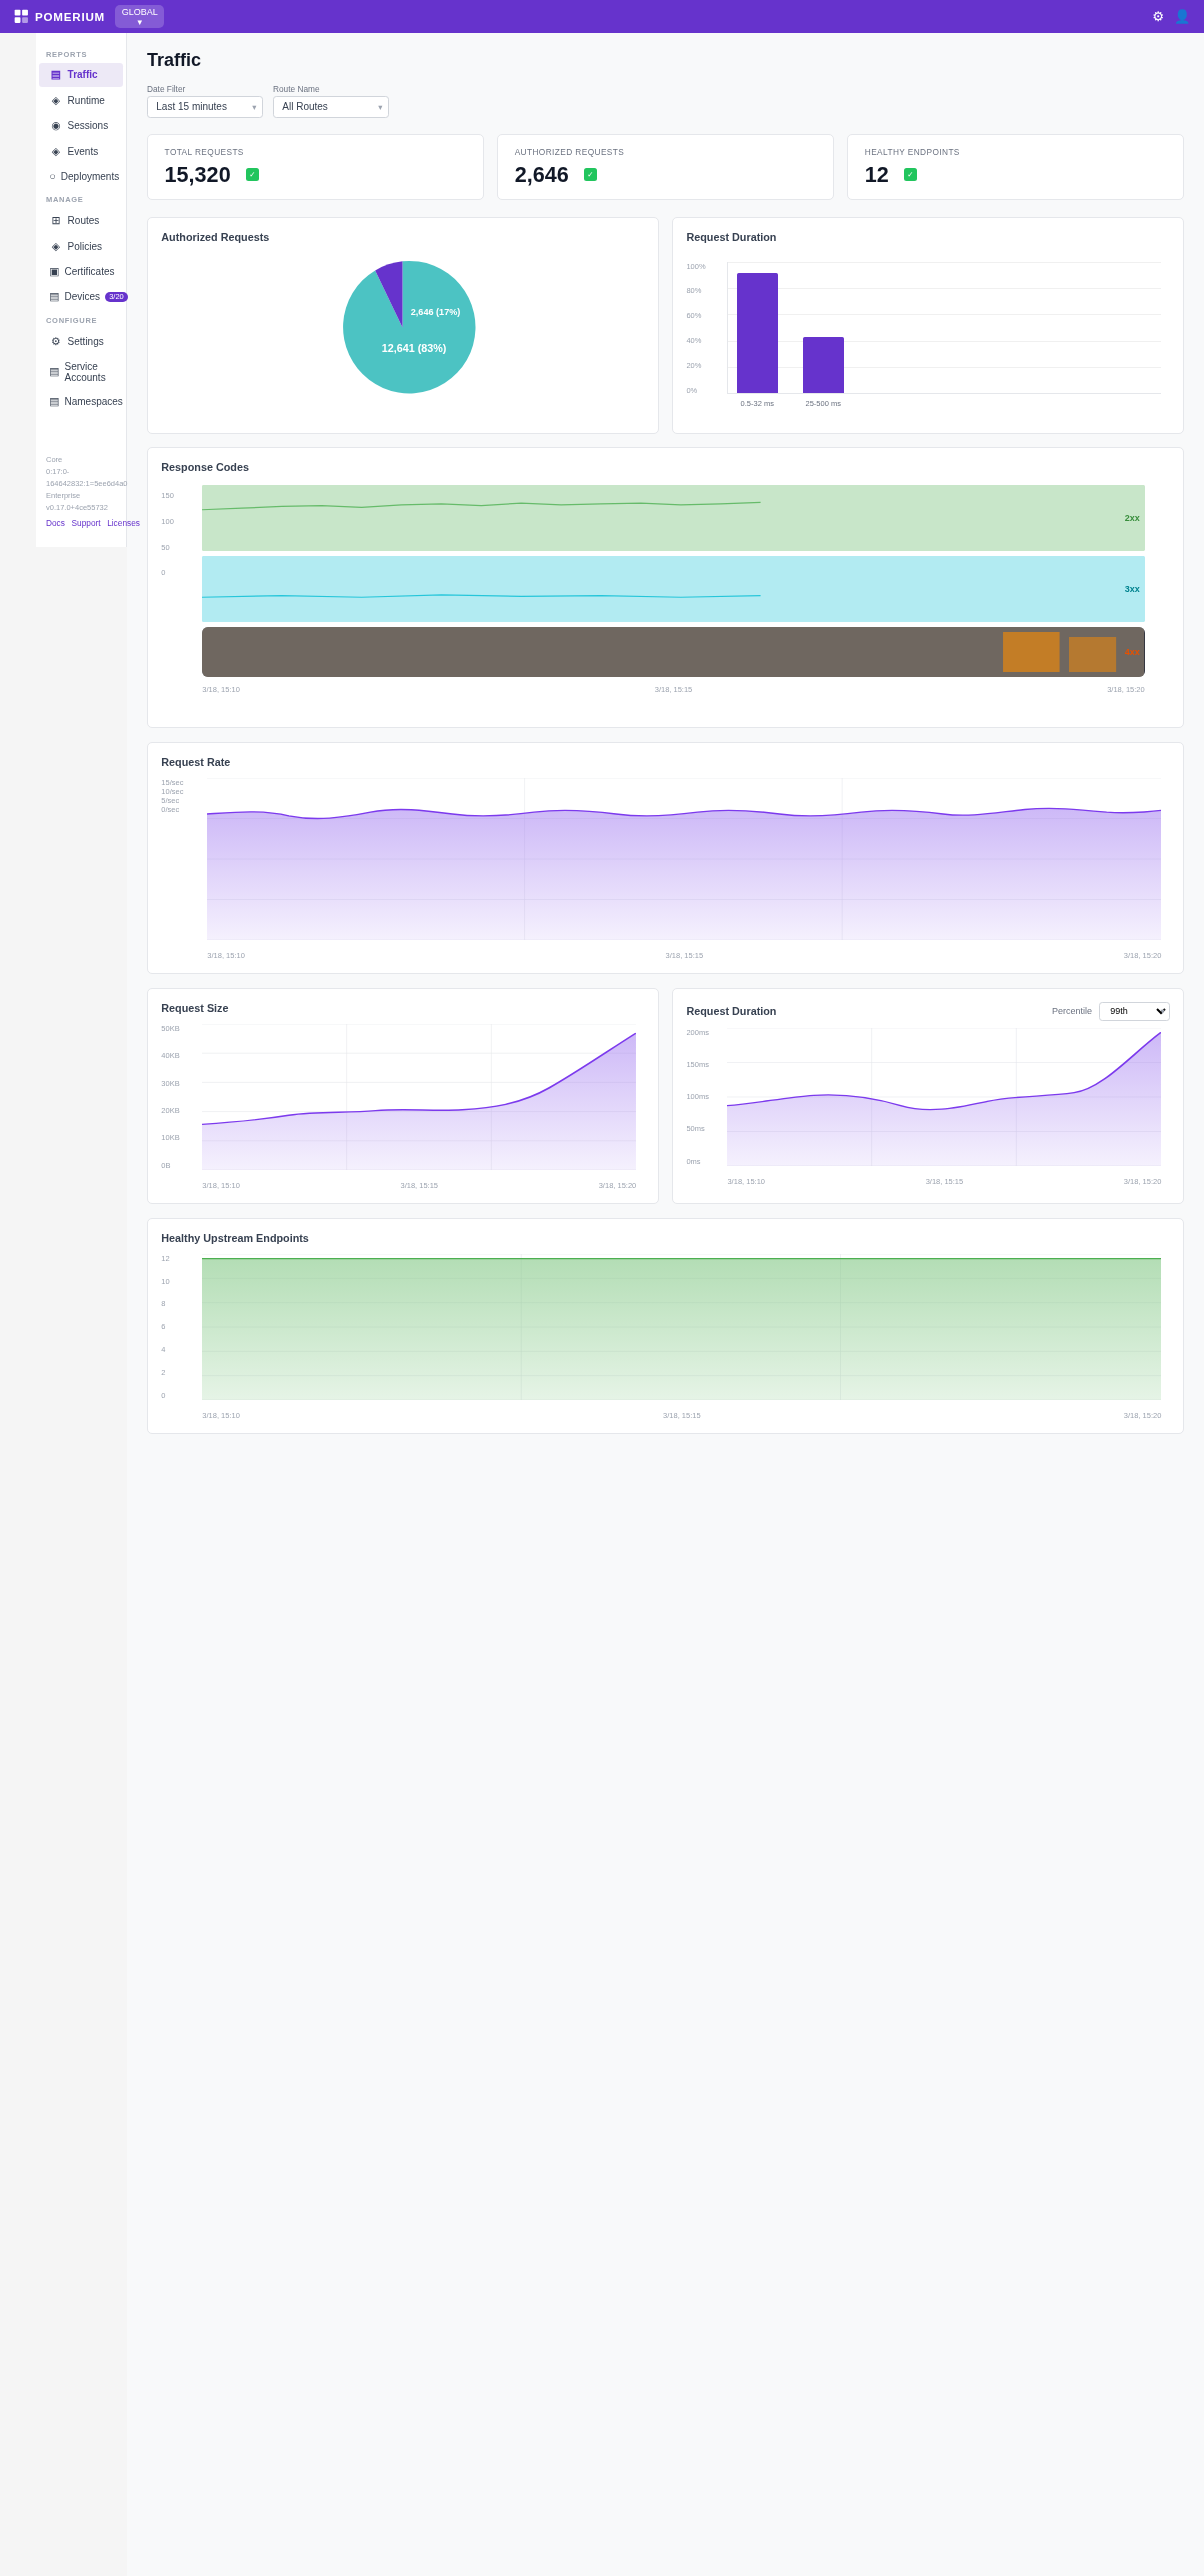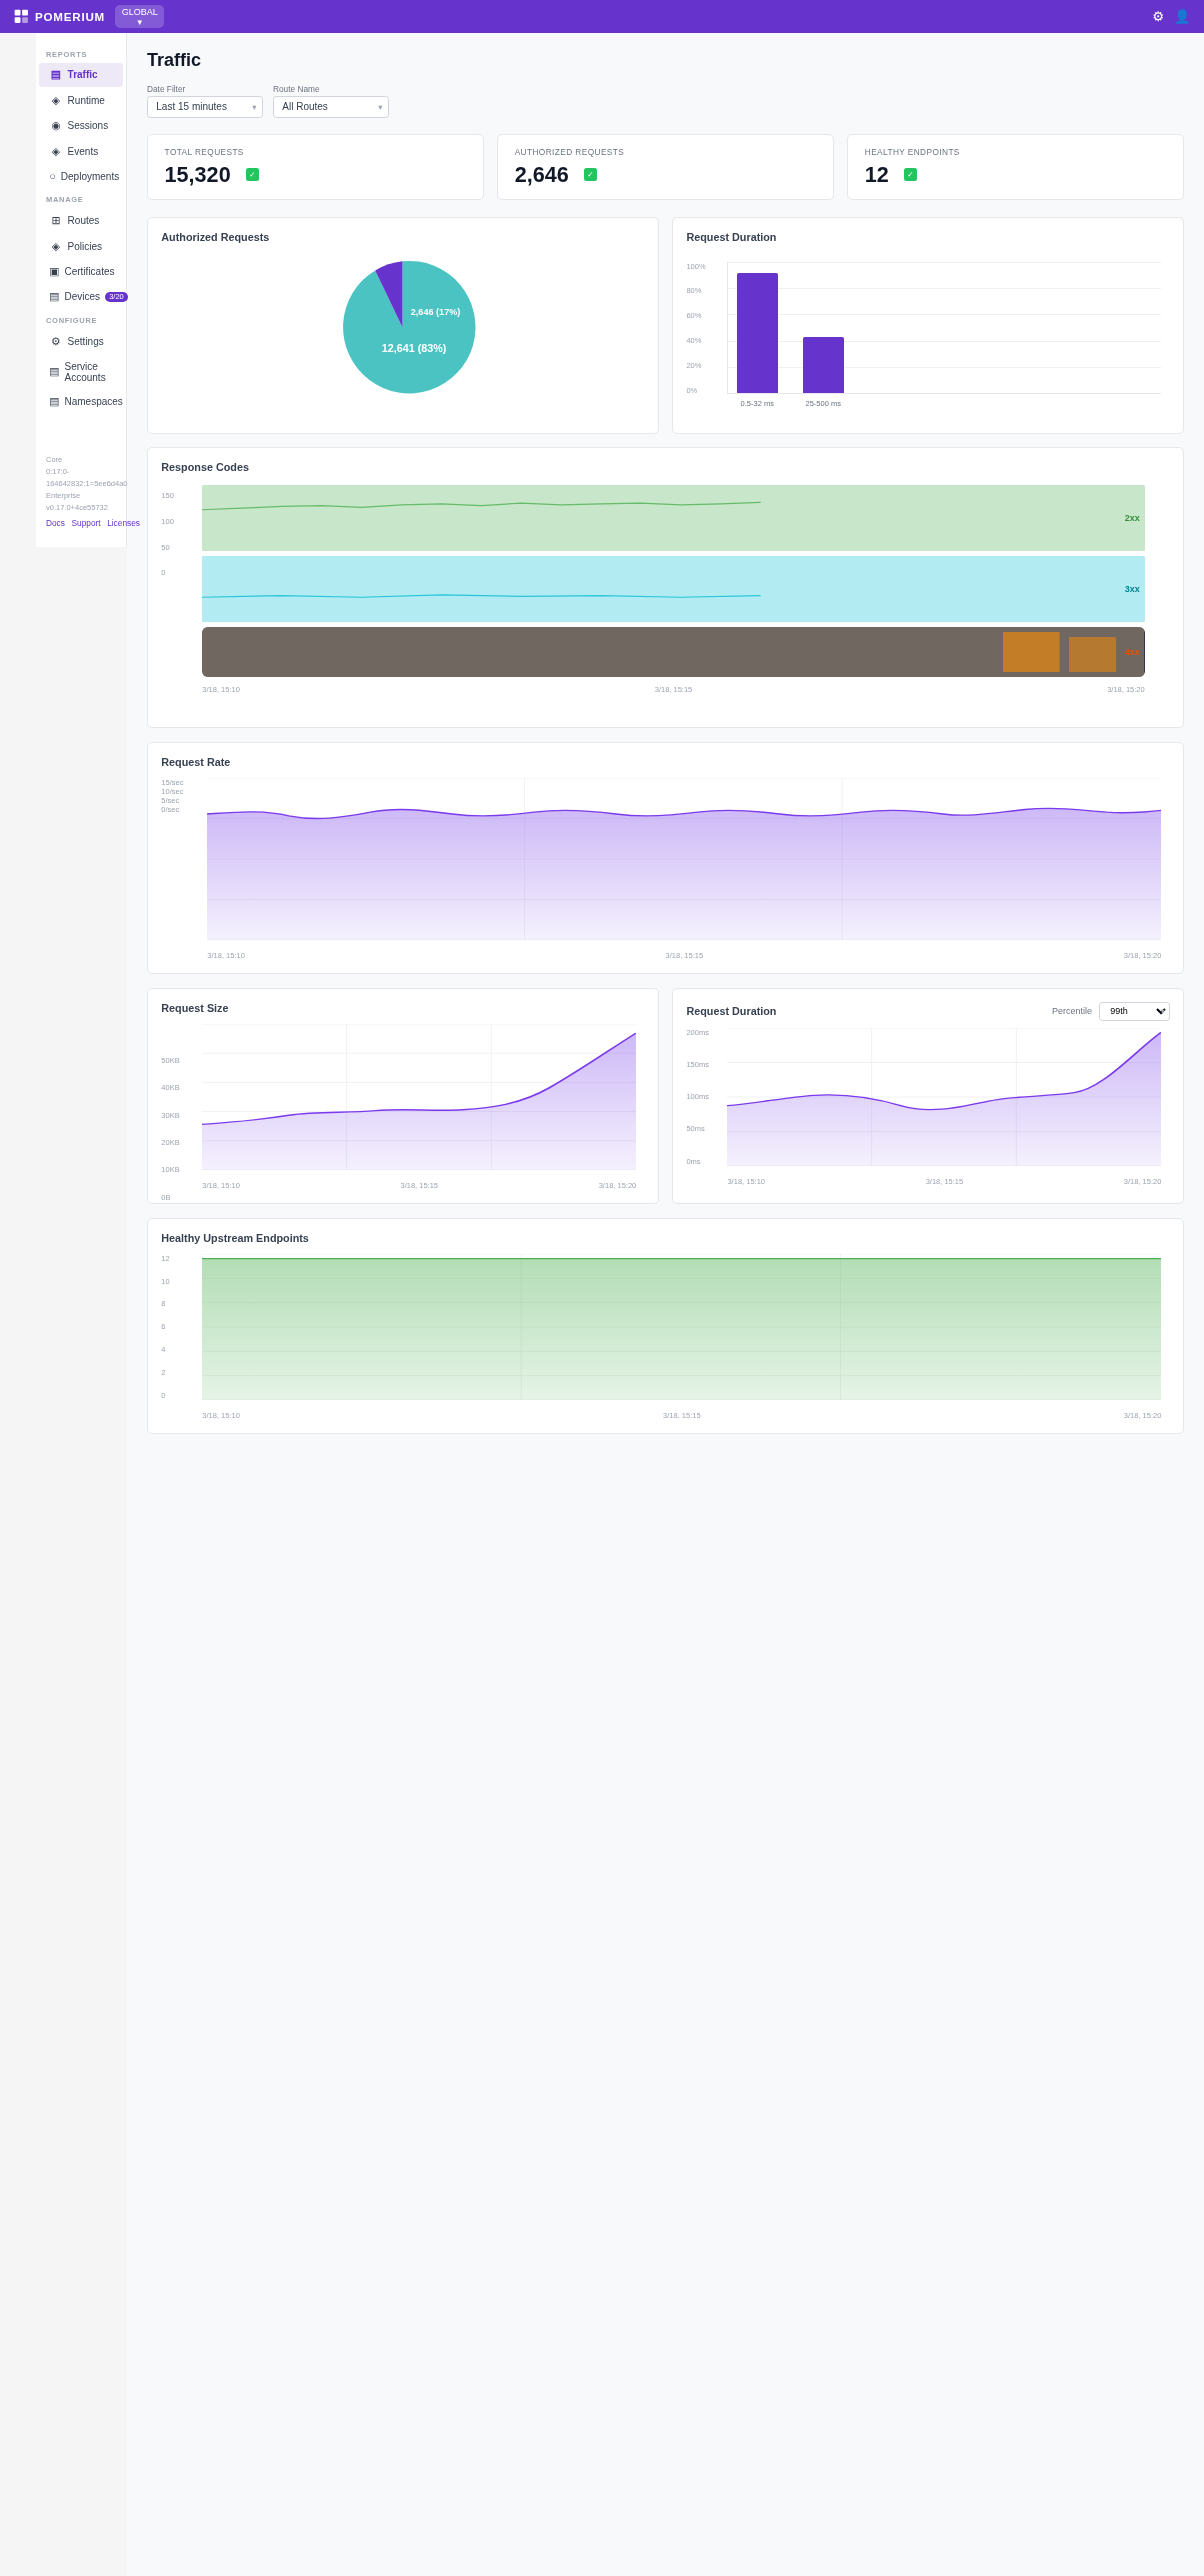--- a/index.html
+++ b/index.html
@@ -484,21 +484,21 @@
           <span style="font-size:7.5px;color:#9ca3af;">3/18, 15:15</span>
           <span style="font-size:7.5px;color:#9ca3af;">3/18, 15:20</span>
         </div>
       </div>
     </div>
 
     <div class="two-col">
       <div class="section-card">
         <div class="section-title">Request Size</div>
         <div style="position:relative;padding:0 8.3px 20px 41px;height:166px;">
-          <div style="position:absolute;left:0;top:0;height:calc(100% - 20px);display:flex;flex-direction:column;justify-content:space-between;margin-top:32px;">
+          <div style="position:absolute;left:0;top:0;height:calc(100% - 20px);display:flex;flex-direction:column;justify-content:space-between;">
             <span style="font-size:7.5px;color:#9ca3af;">50KB</span>
             <span style="font-size:7.5px;color:#9ca3af;">40KB</span>
             <span style="font-size:7.5px;color:#9ca3af;">30KB</span>
             <span style="font-size:7.5px;color:#9ca3af;">20KB</span>
             <span style="font-size:7.5px;color:#9ca3af;">10KB</span>
             <span style="font-size:7.5px;color:#9ca3af;">0B</span>
           </div>
           <svg width="100%" height="100%" viewBox="0 0 300 160" preserveAspectRatio="none">
             <defs>
               <linearGradient id="sizeGrad" x1="0" y1="0" x2="0" y2="1">

